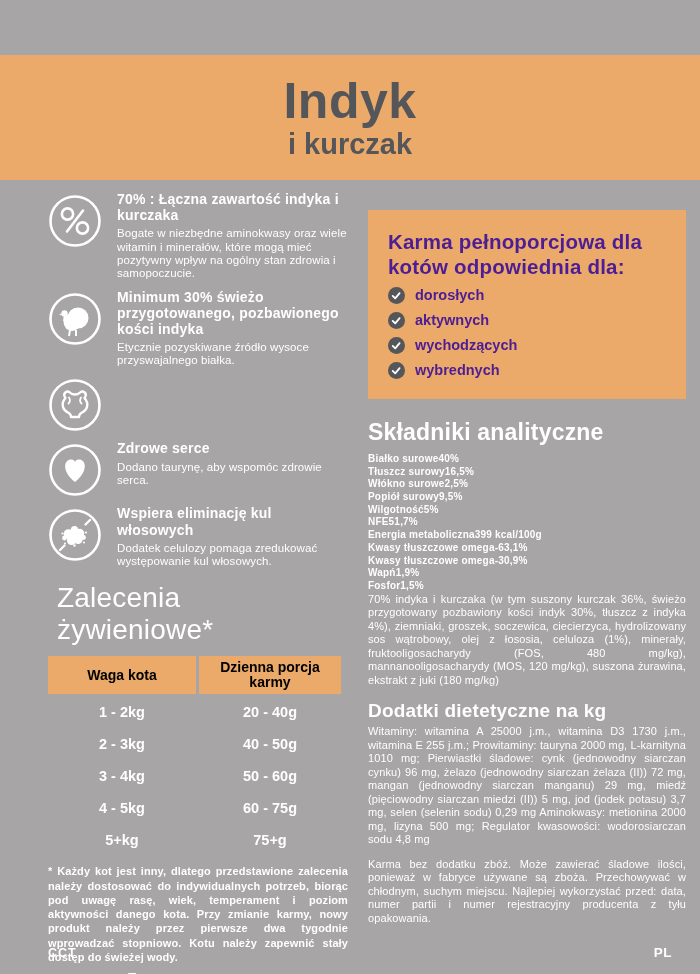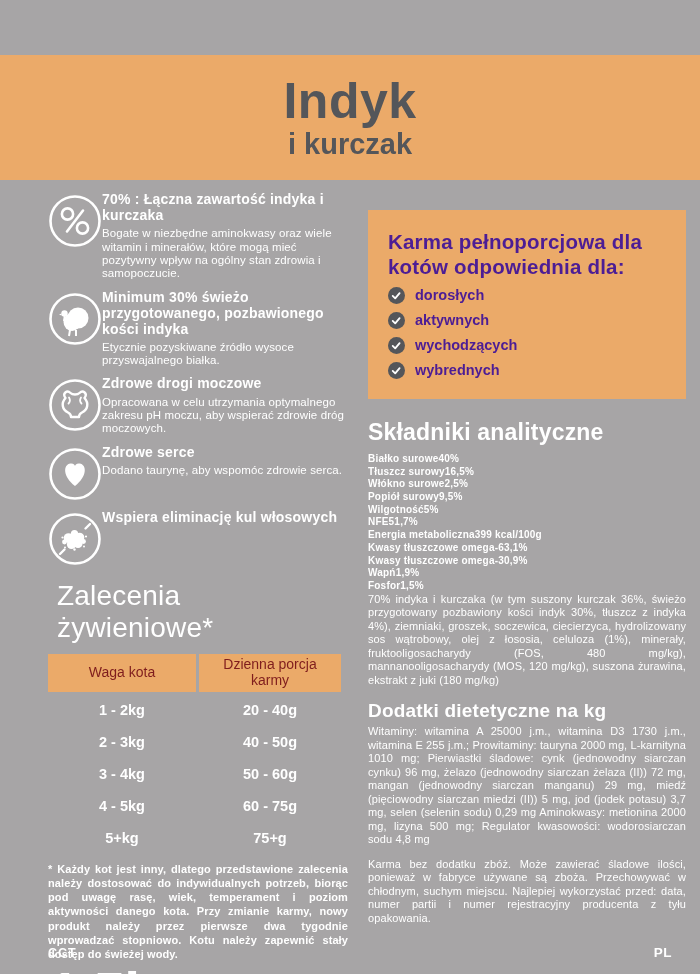--- a/index.html
+++ b/index.html
@@ -9,30 +9,30 @@
     font-family:"Liberation Sans", "DejaVu Sans", sans-serif;
     -webkit-font-smoothing:antialiased;
   }
   
   .band{position:absolute; left:0; top:55px; width:700px; height:125px; background:#ebaa69; color:#54565a; text-align:center;}
   .band-title{font-size:50px; font-weight:bold; line-height:1; margin-top:21px; letter-spacing:.5px;text-align:center;}
   .band-subtitle{font-size:29px; font-weight:bold; line-height:1.1; margin-top:3px;}
 
   
   .left{position:absolute; left:48px; top:191px; width:300px;}
-  .feature{display:flex; margin-bottom:8px;}
+  .feature{display:flex; gap:15px; margin-bottom:8px;}
   .f-icon{flex:none; width:54px; height:54px; margin-top:3px;}
   .f-text{flex:1; min-width:0;}
   .f-h{font-weight:bold; font-size:14px; line-height:1.15; letter-spacing:.2px; margin-bottom:4px;}
   .f-b{font-size:11.5px; line-height:1.16; letter-spacing:.1px;}
 
   .feed-title{font-size:28px; font-weight:normal; margin:14px 9px 10px; letter-spacing:.2px;}
   .feed-head,.feed-row{display:grid; grid-template-columns:148px 142px; column-gap:3px;}
   .feed-hcell{
-    background:#ebaa69; color:#7f1d1d; font-weight:normal; font-size:14px; line-height:1.1;
+    background:#ebaa69; color:#000000; font-weight:bold; font-size:14px; line-height:1.1;
     min-height:38px; display:flex; align-items:center; justify-content:center; text-align:center;
     padding:3px 8px; box-sizing:border-box;
   }
   .feed-rows{margin-top:2px;}
   .feed-row div{text-align:center; font-weight:bold; font-size:14.5px; padding:8px 0;}
   .feed-note{font-size:11px; font-weight:bold; text-align:justify; line-height:1.3; margin-top:8px; letter-spacing:.1px;}
 
   .weight{margin-top:4px; display:flex; align-items:baseline; line-height:.95;}
   .weight-value{font-size:57px; font-weight:bold; letter-spacing:-1px;}
   .weight-e{font-size:42px; font-weight:normal; color:rgba(255,255,255,.8); margin-left:7px; font-family:"DejaVu Sans",sans-serif;}
@@ -103,24 +103,20 @@
 
     <div class="feature">
       <span class="f-icon">
         <svg viewBox="0 0 54 54" width="54" height="54">
           <circle cx="27" cy="27" r="24.5" fill="none" stroke="#fff" stroke-width="2.6"></circle>
           <path d="M17.5 20 c-3.5 -4.5 1.5 -8.5 5 -5 c2 2 7 2 9 0 c3.5 -3.5 8.5 0.5 5 5 c4.5 5 3.5 11.5 -2.5 14.5 c-2 1 -3 2.2 -3 4.5 l-8 0 c0 -2.3 -1 -3.5 -3 -4.5 c-6 -3 -7 -9.5 -2.5 -14.5 z" fill="none" stroke="#fff" stroke-width="2.4" stroke-linejoin="round"></path>
           <path d="M21 19.5 c1.5 2.5 1 4.5 -0.5 6" fill="none" stroke="#fff" stroke-width="1.8" stroke-linecap="round"></path>
           <path d="M33 19.5 c-1.5 2.5 -1 4.5 0.5 6" fill="none" stroke="#fff" stroke-width="1.8" stroke-linecap="round"></path>
         </svg>
       </span>
-      <div class="f-text">
-        <div class="f-h">Zdrowe drogi moczowe</div>
-        <div class="f-b">Opracowana w celu utrzymania optymalnego zakresu pH moczu, aby wspierać zdrowie dróg moczowych.</div>
-      </div>
     </div>
 
     <div class="feature">
       <span class="f-icon">
         <svg viewBox="0 0 54 54" width="54" height="54">
           <circle cx="27" cy="27" r="24.5" fill="none" stroke="#fff" stroke-width="2.6"></circle>
           <path d="M27 39 C 14.5 29.5 15 17.5 22.5 16.5 c3.2 -0.4 4.5 2.2 4.5 2.2 s1.3 -2.6 4.5 -2.2 c7.5 1 8 13 -4.5 22.5 z" fill="#fff"></path>
         </svg>
       </span>
       <div class="f-text">
@@ -145,20 +141,21 @@
           <circle cx="35.5" cy="29.5" r="2.4" fill="#fff"></circle>
           <circle cx="14.5" cy="25.5" r="1.1" fill="#fff"></circle>
           <circle cx="38" cy="24.5" r="1.1" fill="#fff"></circle>
           <circle cx="26.5" cy="37.5" r="1.2" fill="#fff"></circle>
           <circle cx="17" cy="35.5" r="1" fill="#fff"></circle>
           <circle cx="36" cy="34.5" r="1" fill="#fff"></circle>
         </svg>
       </span>
       <div class="f-text">
         <div class="f-h">Wspiera eliminację kul włosowych</div>
+        <div class="f-b">Dodatek celulozy pomaga zredukować występowanie kul włosowych.</div>
       </div>
     </div>
 
     <div class="feed-title">Zalecenia żywieniowe*</div>
 
     <div class="feed-table">
       <div class="feed-head">
         <div class="feed-hcell">Waga kota</div>
         <div class="feed-hcell">Dzienna porcja karmy</div>
       </div>

